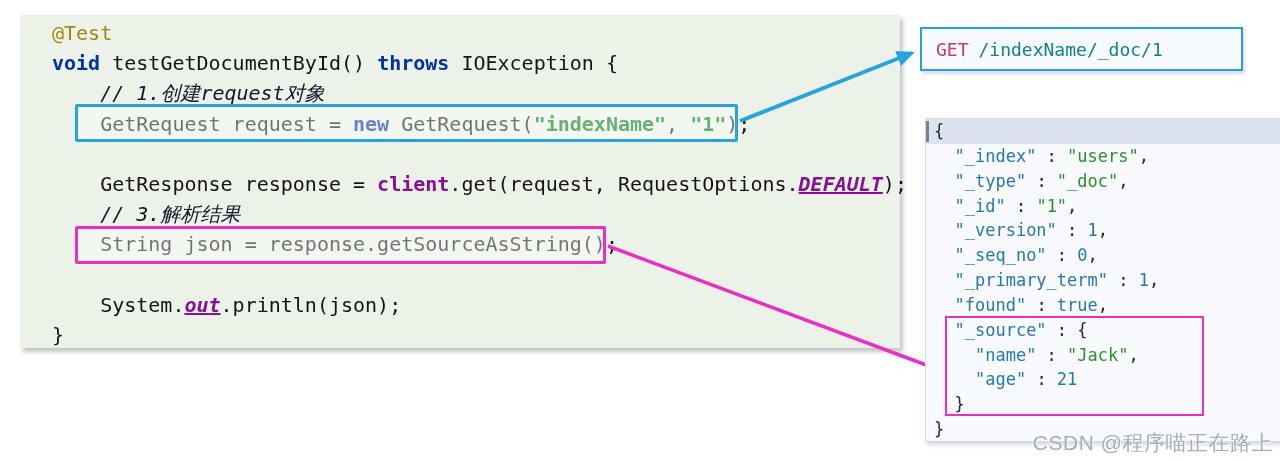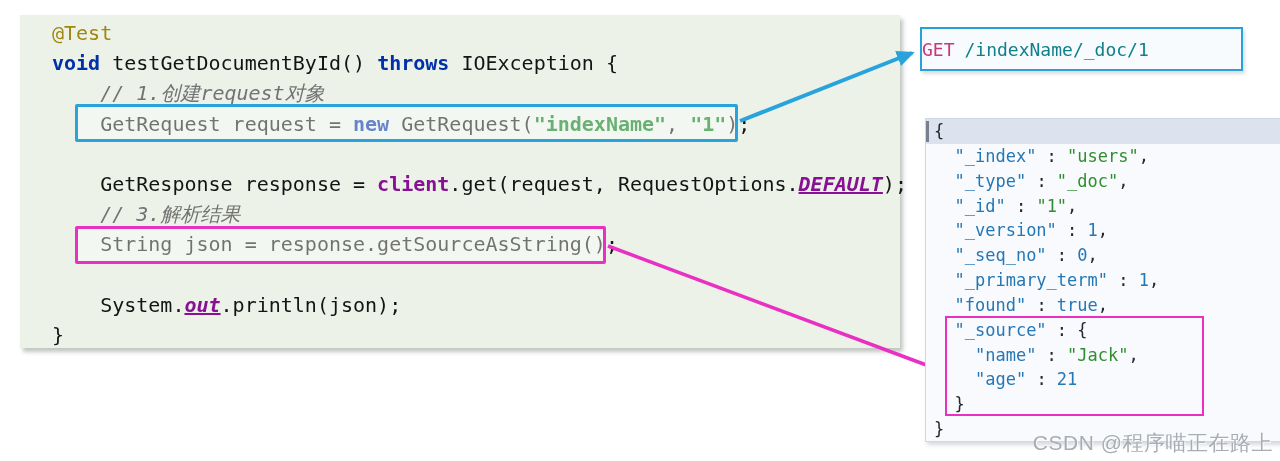--- a/index.html
+++ b/index.html
@@ -15,21 +15,21 @@
     background: #ecf2e8;
     box-shadow: 3px 4px 4px rgba(120,130,120,0.45);
   }
   .code-lines { padding: 3px 0 0 32px; }
   .code-lines .line {
     height: 30.2px; line-height: 30.2px; font-size: 20px;
     white-space: pre; color: #141414;
   }
   .ann    { color: #9e880d; }
   .kw     { color: #0031a8; font-weight: bold; }
-  .cmt    { color: #737373; font-style: italic; text-align: right; }
+  .cmt    { color: #0f172a; font-style: italic; text-align: right; }
   .str    { color: #067d17; font-weight: bold; }
   .field  { color: #871094; font-weight: bold; }
   .sfield { color: #871094; font-weight: bold; font-style: italic; text-decoration: underline; }
 
   
   .hl-box { position: absolute; background: rgba(255,255,255,0.40); border-radius: 2px; }
   .box-request {
     left: 75px; top: 104px; width: 663px; height: 38px;
     border: 3px solid #29a3dc;
   }
@@ -38,21 +38,21 @@
     border: 3px solid #ea30c2;
   }
 
   
   .arrows { position: absolute; left: 0; top: 0; width: 1280px; height: 461px; pointer-events: none; }
 
   
   .get-box {
     position: absolute; left: 920px; top: 27px; width: 323px; height: 44px;
     background: #f7fbfe; border: 2px solid #2a9fd8;
-    display: flex; align-items: center; 
+    display: flex; align-items: center; padding-left: 14px;
     font-size: 18px; box-shadow: 2px 3px 3px rgba(150,160,170,0.35);
   }
   .get-method { color: #c9367c; margin-right: 10px; }
   .get-path   { color: #0f7f8b; }
 
   
   .json-panel {
     position: absolute; left: 925px; top: 118px; width: 356px; height: 324px;
     background: #f8fafd; border: 1px solid #cfd8e4;
     box-shadow: 2px 3px 4px rgba(140,150,165,0.35);

